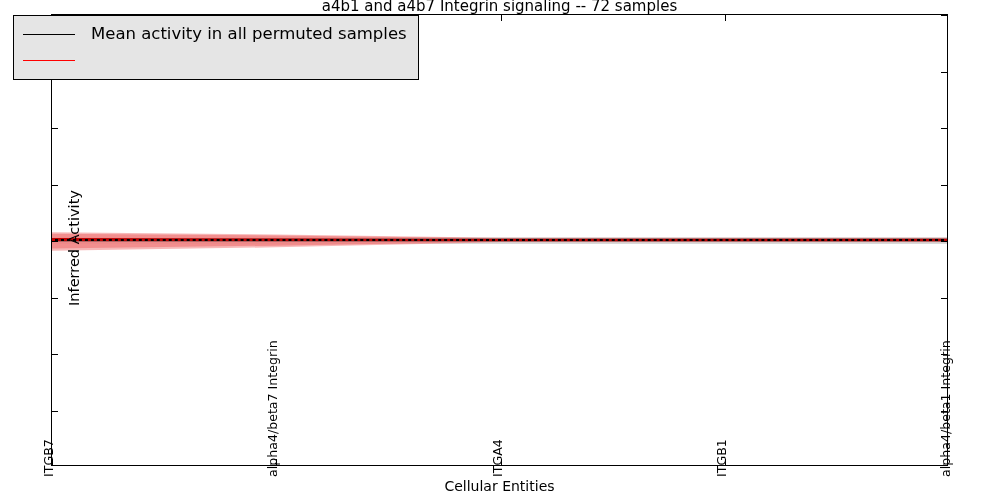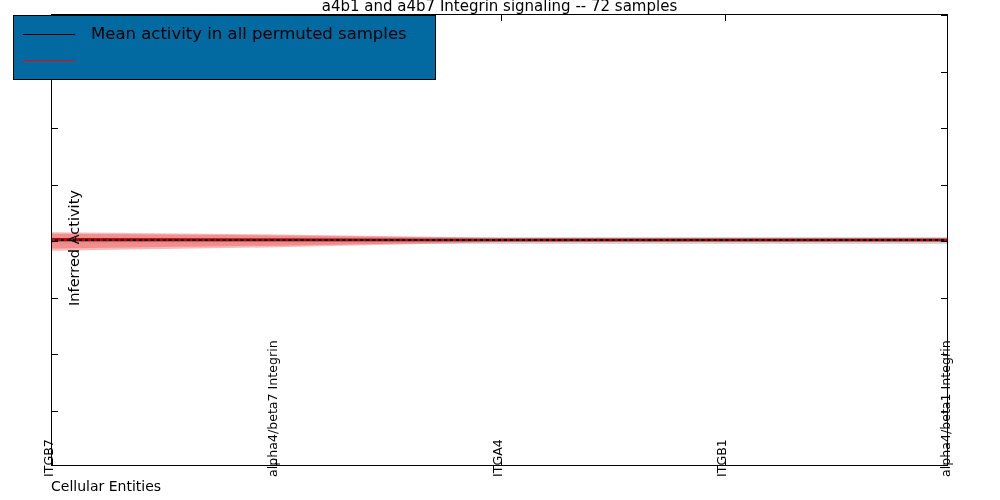--- a/index.html
+++ b/index.html
@@ -32,31 +32,31 @@
 
   
   .xtick-mark{position:absolute;bottom:0;width:0;height:6px;border-left:1.2px solid #000;}
   .xtick-mark.top{bottom:auto;top:0;}
   .xtick-label{
     position:absolute;font-size:12.6px;color:#000;white-space:nowrap;
     transform-origin:left bottom;transform:rotate(-90deg);
   }
   .xlabel{
     position:absolute;left:51px;top:478px;width:897px;
-    text-align:left;font-size:14px;color:#000;white-space:nowrap;
+    text-align:center;font-size:14px;color:#000;white-space:nowrap;
   }
 
   
   .series-svg{position:absolute;left:0;top:0;width:100%;height:100%;}
 
   
   .legend-box{
     position:absolute;left:13px;top:15px;
-    background:#0369a1;border:1.4px solid #000;
-    padding:5px 28px 6px 9px;box-sizing:border-box;
+    background:#e5e5e5;border:1.4px solid #000;
+    padding:5px 11px 6px 9px;box-sizing:border-box;
   }
   .legend-row{display:flex;align-items:center;height:26px;}
   .legend-swatch{
     width:52px;height:0;border-top:1.6px solid #000;margin-right:16px;flex:0 0 auto;
   }
   .legend-swatch.red{border-top-color:#ff0000;}
   .legend-text{font-size:16.5px;color:#000;white-space:nowrap;line-height:1;}
 </style>
 </head>
 <body>

